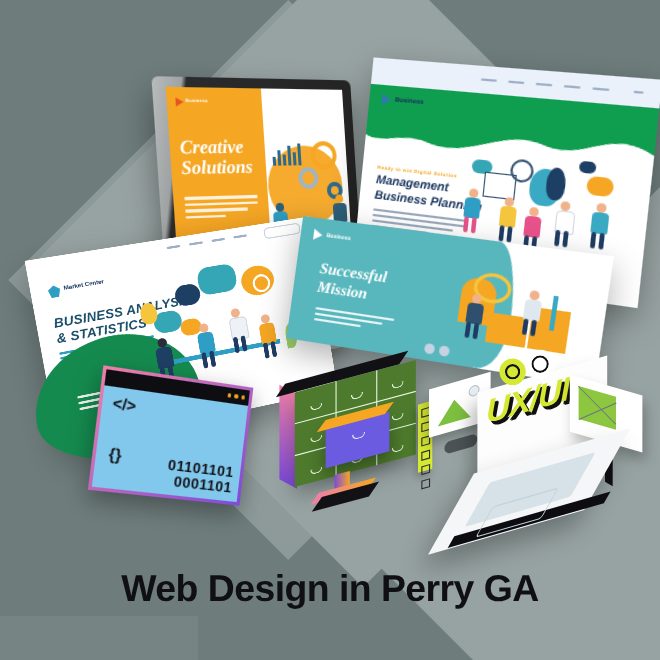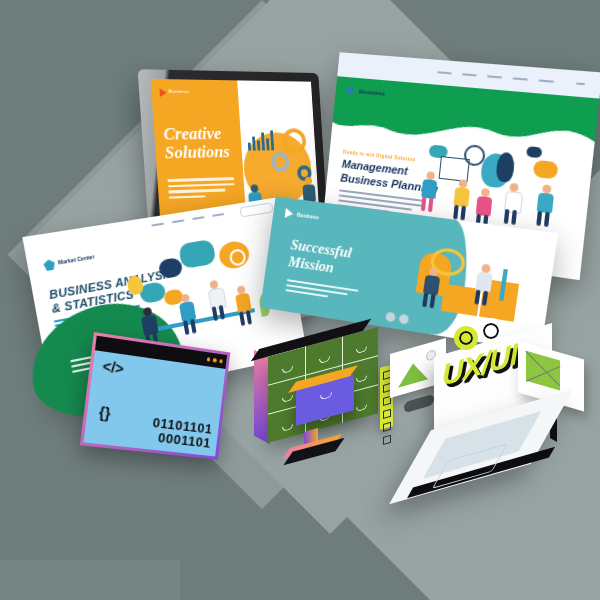--- a/index.html
+++ b/index.html
@@ -504,14 +504,15 @@
       <span class="box"></span>
       <span class="x1"></span>
       <span class="x2"></span>
     </div>
     <div class="lap-base"></div>
     <div class="lap-base-front"></div>
     <div class="lap-kb"></div>
     <div class="lap-tp"></div>
   </div>
 
+  <div id="title">Web Design in Perry GA</div>
 
 </div>
 
 </body></html>

